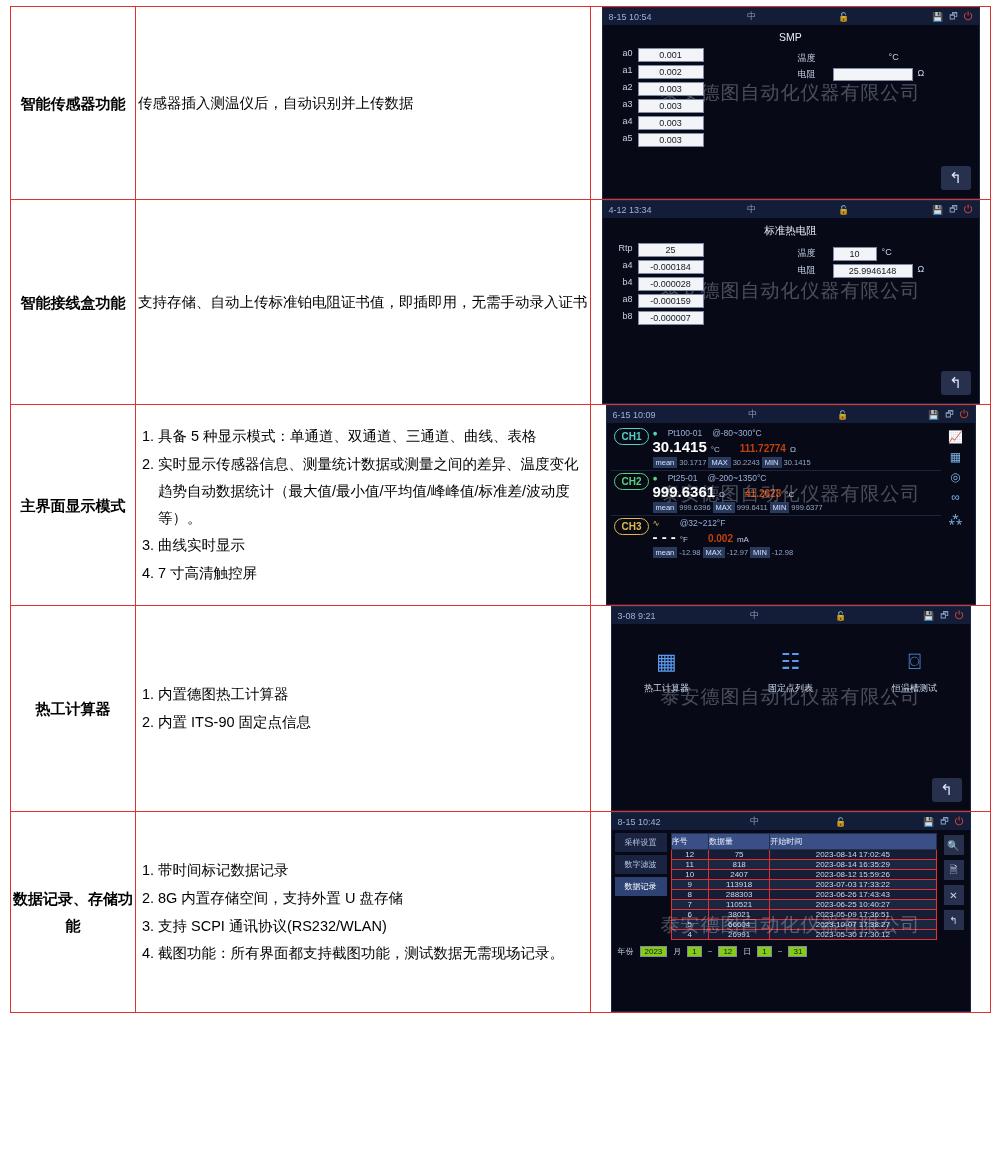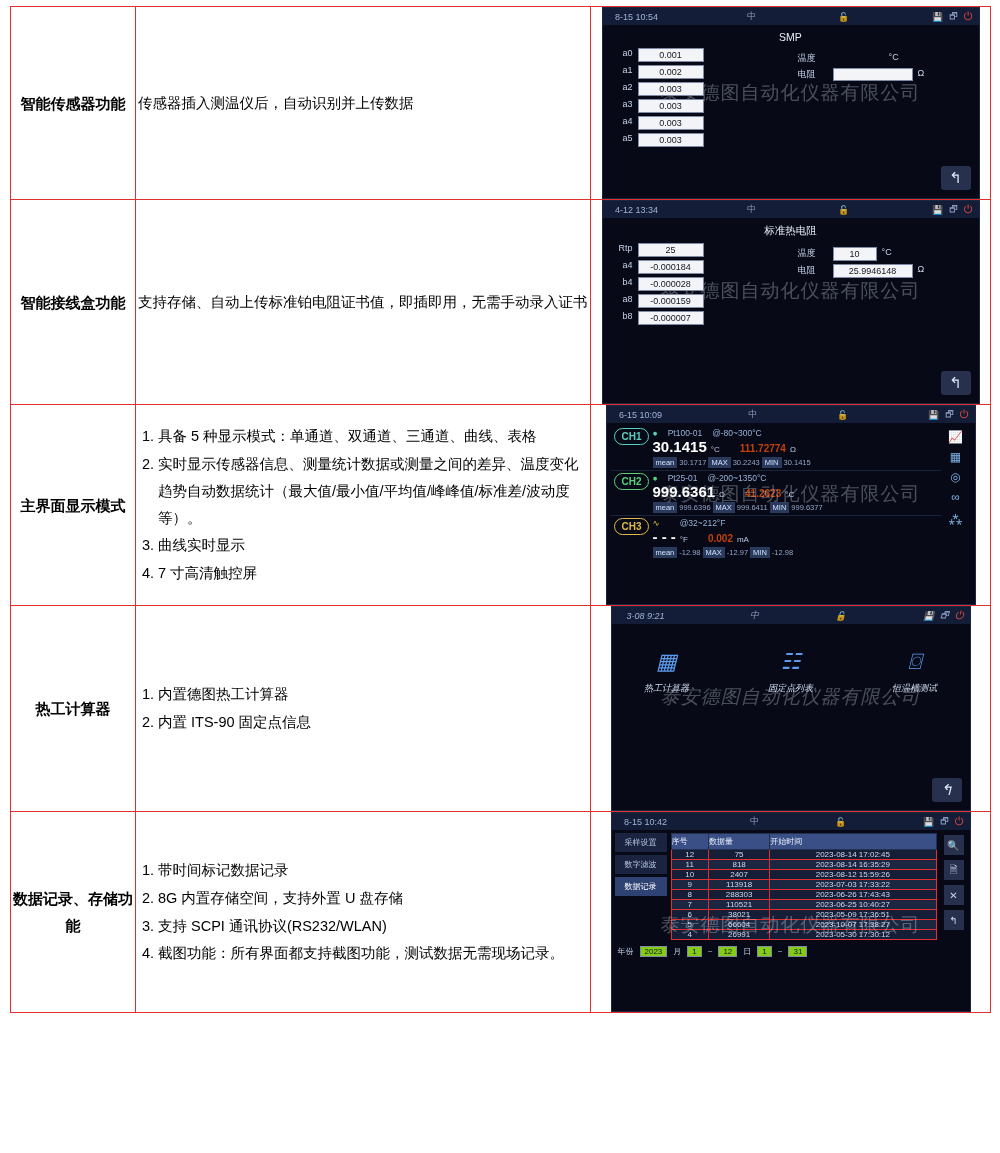--- a/index.html
+++ b/index.html
@@ -61,21 +61,21 @@
   .statusbar {
     height: 17px;
     background: #141d38;
     display: flex;
     align-items: center;
     padding: 0 6px;
     font-size: 9px;
     color: #9fb2d8;
     gap: 6px;
   }
-  .statusbar .sb-time { min-width: 56px; text-align: center; }
+  .statusbar .sb-time { min-width: 56px; }
   .statusbar .sb-spacer { flex: 1; }
   .statusbar .sb-ico { opacity: .85; }
   .statusbar .sb-pow { color: #e8483a; font-size: 11px; }
   .screen-title {
     text-align: center;
     color: #e6ecfa;
     font-size: 10.5px;
     margin-top: 6px;
   }
   .watermark {
@@ -478,21 +478,21 @@
 
   <tr>
     <td class="col-title">热工计算器</td>
     <td class="col-desc">
       <ol class="desc-list">
         <li>内置德图热工计算器</li>
         <li>内置 ITS-90 固定点信息</li>
       </ol>
     </td>
     <td class="col-shot">
-      <div class="screen" style="width:360px;height:205px;font-style:italic;">
+      <div class="screen" style="width:360px;height:205px;">
         <div class="statusbar">
           <span class="sb-time">3-08 9:21</span>
           <span class="sb-spacer"></span>
           <span class="sb-ico">中</span>
           <span class="sb-spacer"></span>
           <span class="sb-ico">🔓</span>
           <span class="sb-spacer"></span>
           <span class="sb-ico">💾</span>
           <span class="sb-ico">🗗</span>
           <span class="sb-pow">⏻</span>

